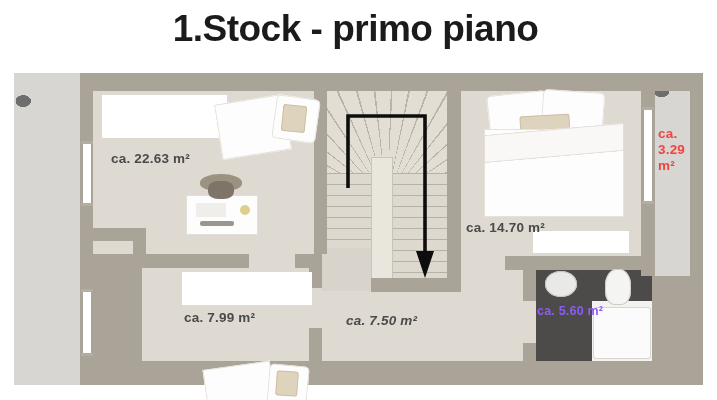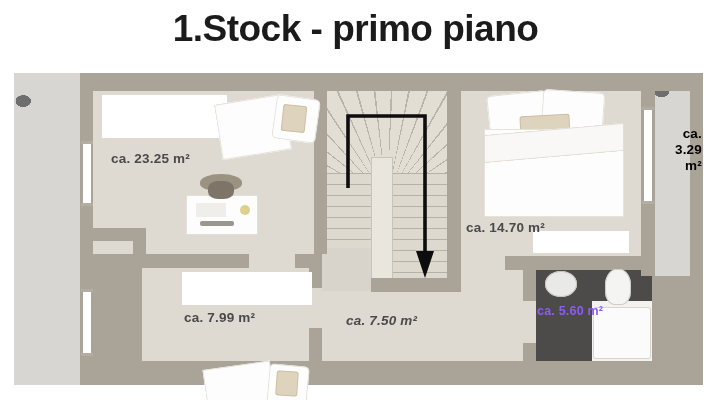--- a/index.html
+++ b/index.html
@@ -93,21 +93,21 @@
   #arrow{position:absolute;left:0;top:0;}
 
   
   .lbl{
     position:absolute;color:#4a4a4a;
     font-family:"Liberation Sans",sans-serif;
     font-size:13.5px;font-weight:bold;white-space:nowrap;
     letter-spacing:.2px;
   }
   .lbl.small{font-size:12.5px;}
-  .lbl.stack{white-space:normal;width:44px;text-align:right;line-height:16px;color:#000000;}
+  .lbl.stack{white-space:normal;width:44px;text-align:left;line-height:16px;color:#ef4444;}
   .lbl.ondark{color:#8b5cf6;}
   .lbl.onstone{color:#fbfbfb;text-shadow:0 0 2px rgba(60,60,60,.5);}
 </style>
 </head>
 <body>
 
 <div id="root">
 
   <div id="title">1.Stock - primo piano</div>
 
@@ -221,21 +221,21 @@
                   box-shadow:inset 0 0 0 1px #e2ded7;transform:skewY(-5deg);"></div>
     </div>
 
     <div class="b white" style="left:519px;top:158px;width:96px;height:22px;"></div>
 
     <div class="b sink" style="left:531px;top:198px;width:32px;height:26px;"></div>
     <div class="b wc" style="left:591px;top:196px;width:26px;height:36px;"></div>
     <div class="b tub" style="left:579px;top:234px;width:58px;height:52px;"></div>
 
 
-    <div class="lbl" style="left:97px;top:78px;">ca. 23.25 m²</div>
+    <div class="lbl" style="left:97px;top:78px;">ca. 22.63 m²</div>
 
     <div class="lbl" style="left:170px;top:237px;">ca. 7.99 m²</div>
 
     <div class="lbl" style="left:332px;top:240px;font-style:italic;">ca. 7.50 m²</div>
 
     <div class="lbl" style="left:452px;top:147px;">ca. 14.70 m²</div>
 
     <div class="lbl small ondark" style="left:523px;top:231px;">ca. 5.60 m²</div>
 
     <div class="lbl stack" style="left:644px;top:53px;">

